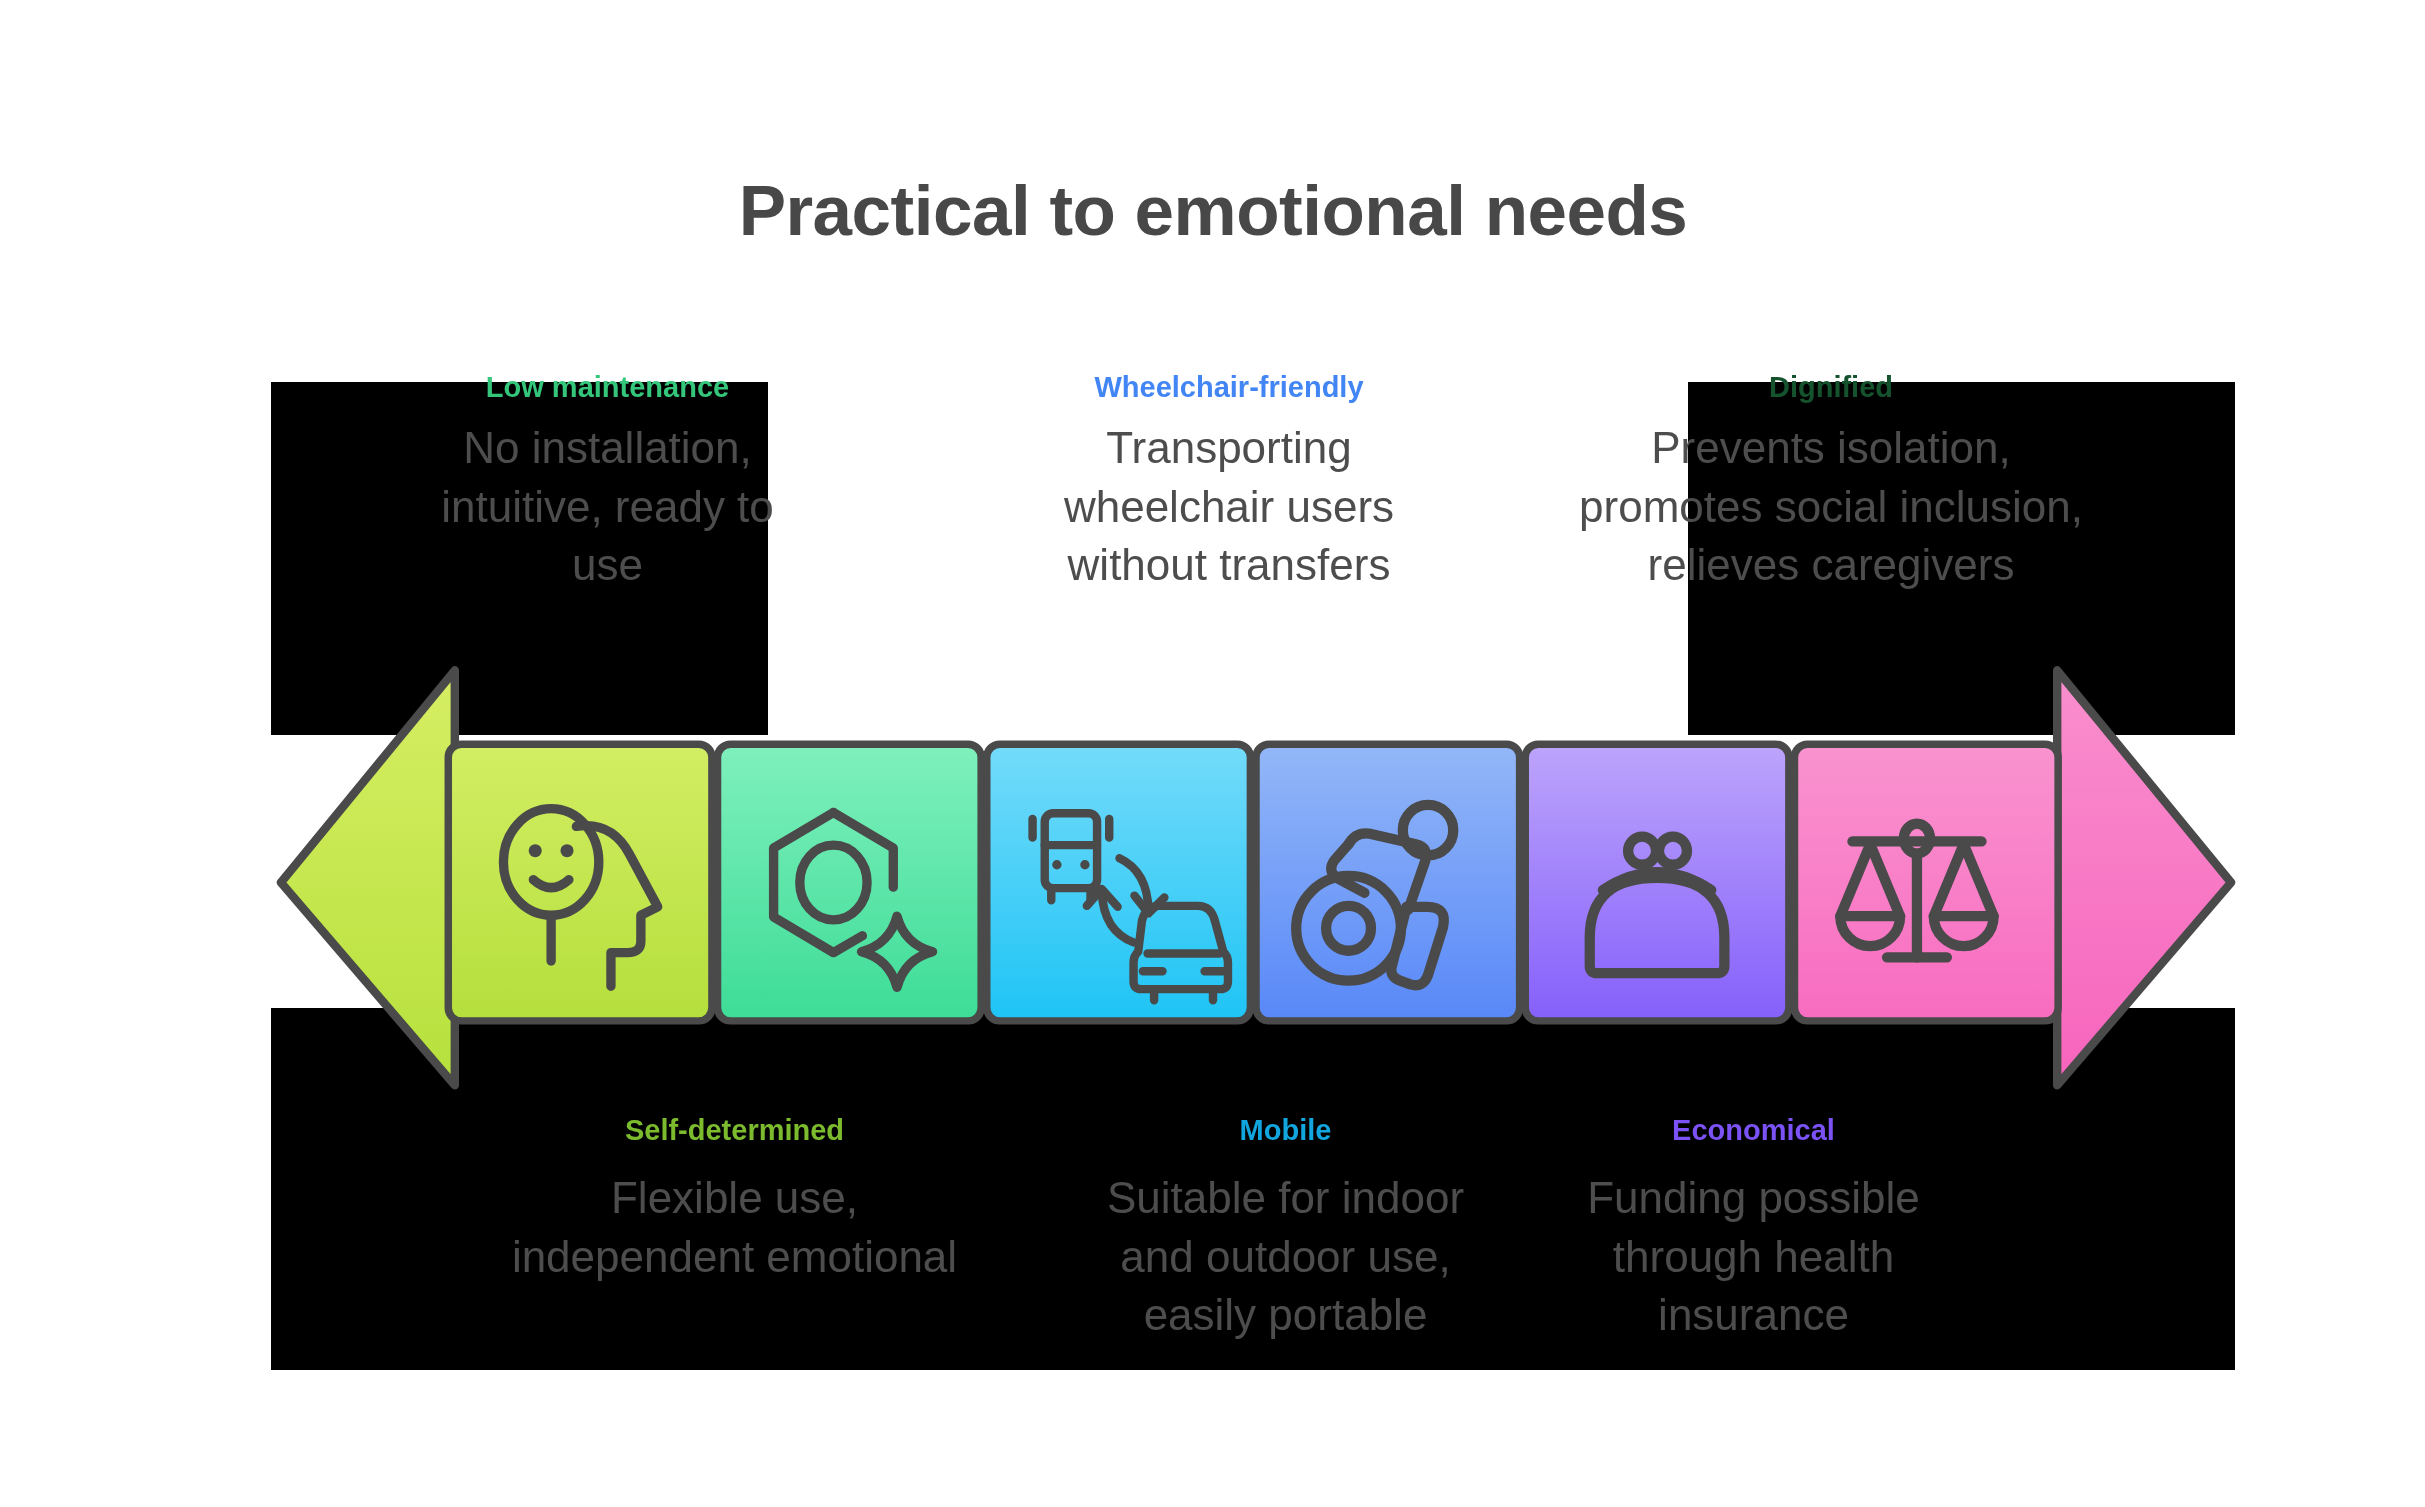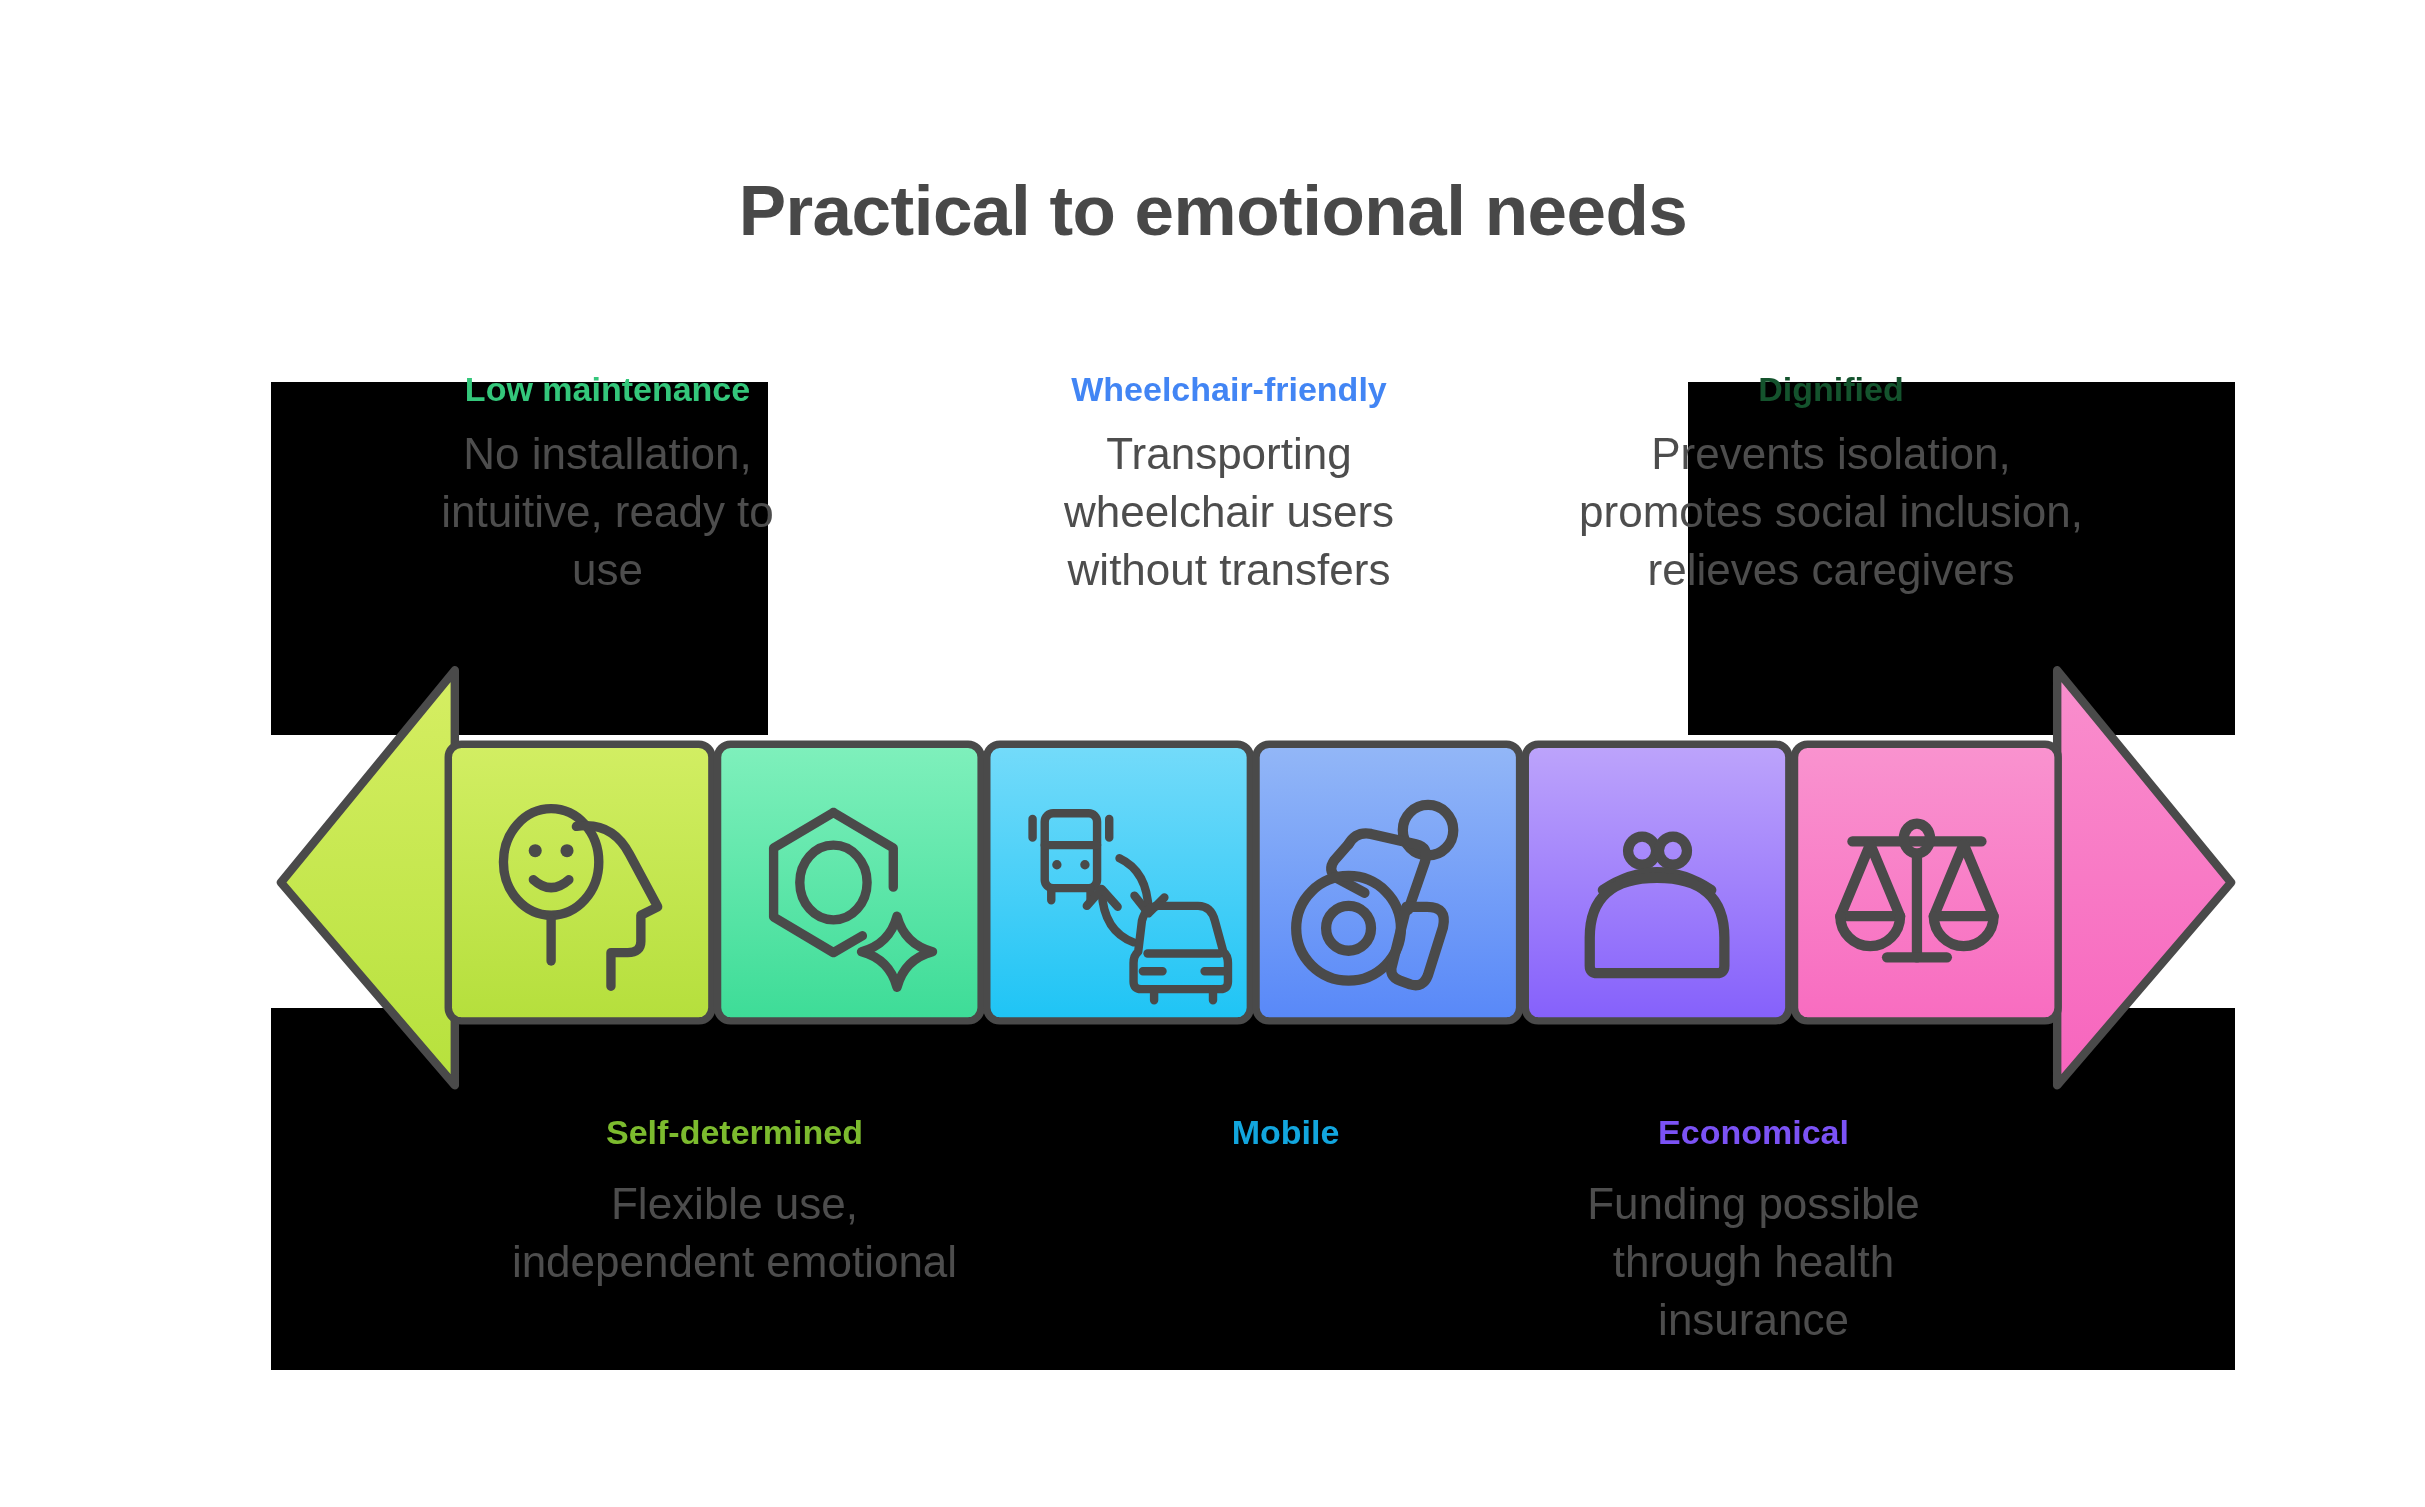--- a/index.html
+++ b/index.html
@@ -38,21 +38,21 @@
     z-index: 6;
   }
 
   
   .callout {
     position: absolute;
     text-align: center;
     z-index: 5;
   }
   .callout .headline {
-    font-size: 34px;
+    font-size: 29px;
     font-weight: bold;
     line-height: 1.05;
     white-space: nowrap;
   }
   .callout .body {
     font-size: 44px;
     font-weight: normal;
     color: #4d4d4d;
     line-height: 1.32;
     margin-top: 24px;
@@ -231,19 +231,20 @@
   <div class="body">Prevents isolation, promotes social inclusion, relieves caregivers</div>
 </div>
 
 <div class="callout" id="callout-self-determined">
   <div class="headline" style="color:#7cbb2e">Self-determined</div>
   <div class="body">Flexible use, independent emotional</div>
 </div>
 
 <div class="callout" id="callout-mobile">
   <div class="headline" style="color:#12a6de">Mobile</div>
+  <div class="body" style="padding:0 20.6px">Suitable for indoor and outdoor use, easily portable</div>
 </div>
 
 <div class="callout" id="callout-economical">
   <div class="headline" style="color:#7b52f5">Economical</div>
   <div class="body">Funding possible through health insurance</div>
 </div>
 
 
 </body></html>

